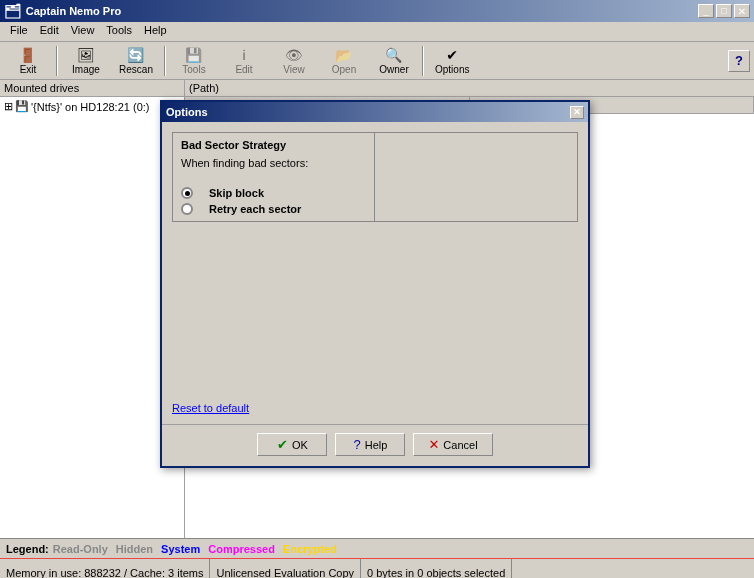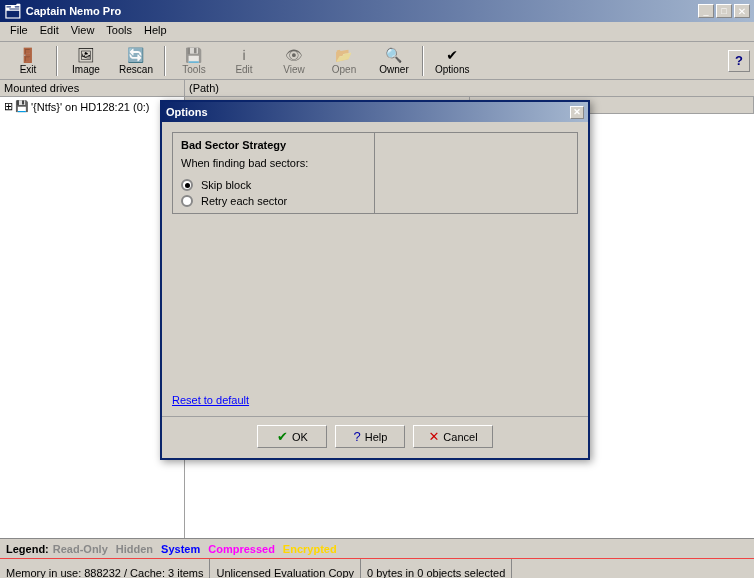--- a/index.html
+++ b/index.html
@@ -287,22 +287,23 @@
     }
     .radio-group {
       display: flex;
       flex-direction: column;
       gap: 4px;
       margin-top: 4px;
     }
     .radio-item {
       display: flex;
       align-items: flex-start;
-      gap: 8px;
-      cursor: pointer;
+      gap: 16px;
+      cursor: pointer;
+      font-weight: bold;
     }
     .radio-circle {
       width: 12px;
       height: 12px;
       border-radius: 50%;
       border: 2px solid #888;
       background: white;
       display: flex;
       align-items: center;
       justify-content: center;
@@ -472,21 +473,21 @@
       <span>Options</span>
       <div id="dialog-close">✕</div>
     </div>
 
     <div id="dialog-content">
       <div id="dialog-grid">
 
         <div class="dialog-grid-cell">
           <div class="cell-header">Bad Sector Strategy</div>
           <div class="cell-content">
-            <div style="margin-bottom:10px;">When finding bad sectors:</div>
+            <div style="margin-bottom:18px;">When finding bad sectors:</div>
             <div class="radio-group">
               <label class="radio-item">
                 <div class="radio-circle selected"></div>
                 <span>Skip block</span>
               </label>
               <label class="radio-item">
                 <div class="radio-circle"></div>
                 <span>Retry each sector</span>
               </label>
             </div>

